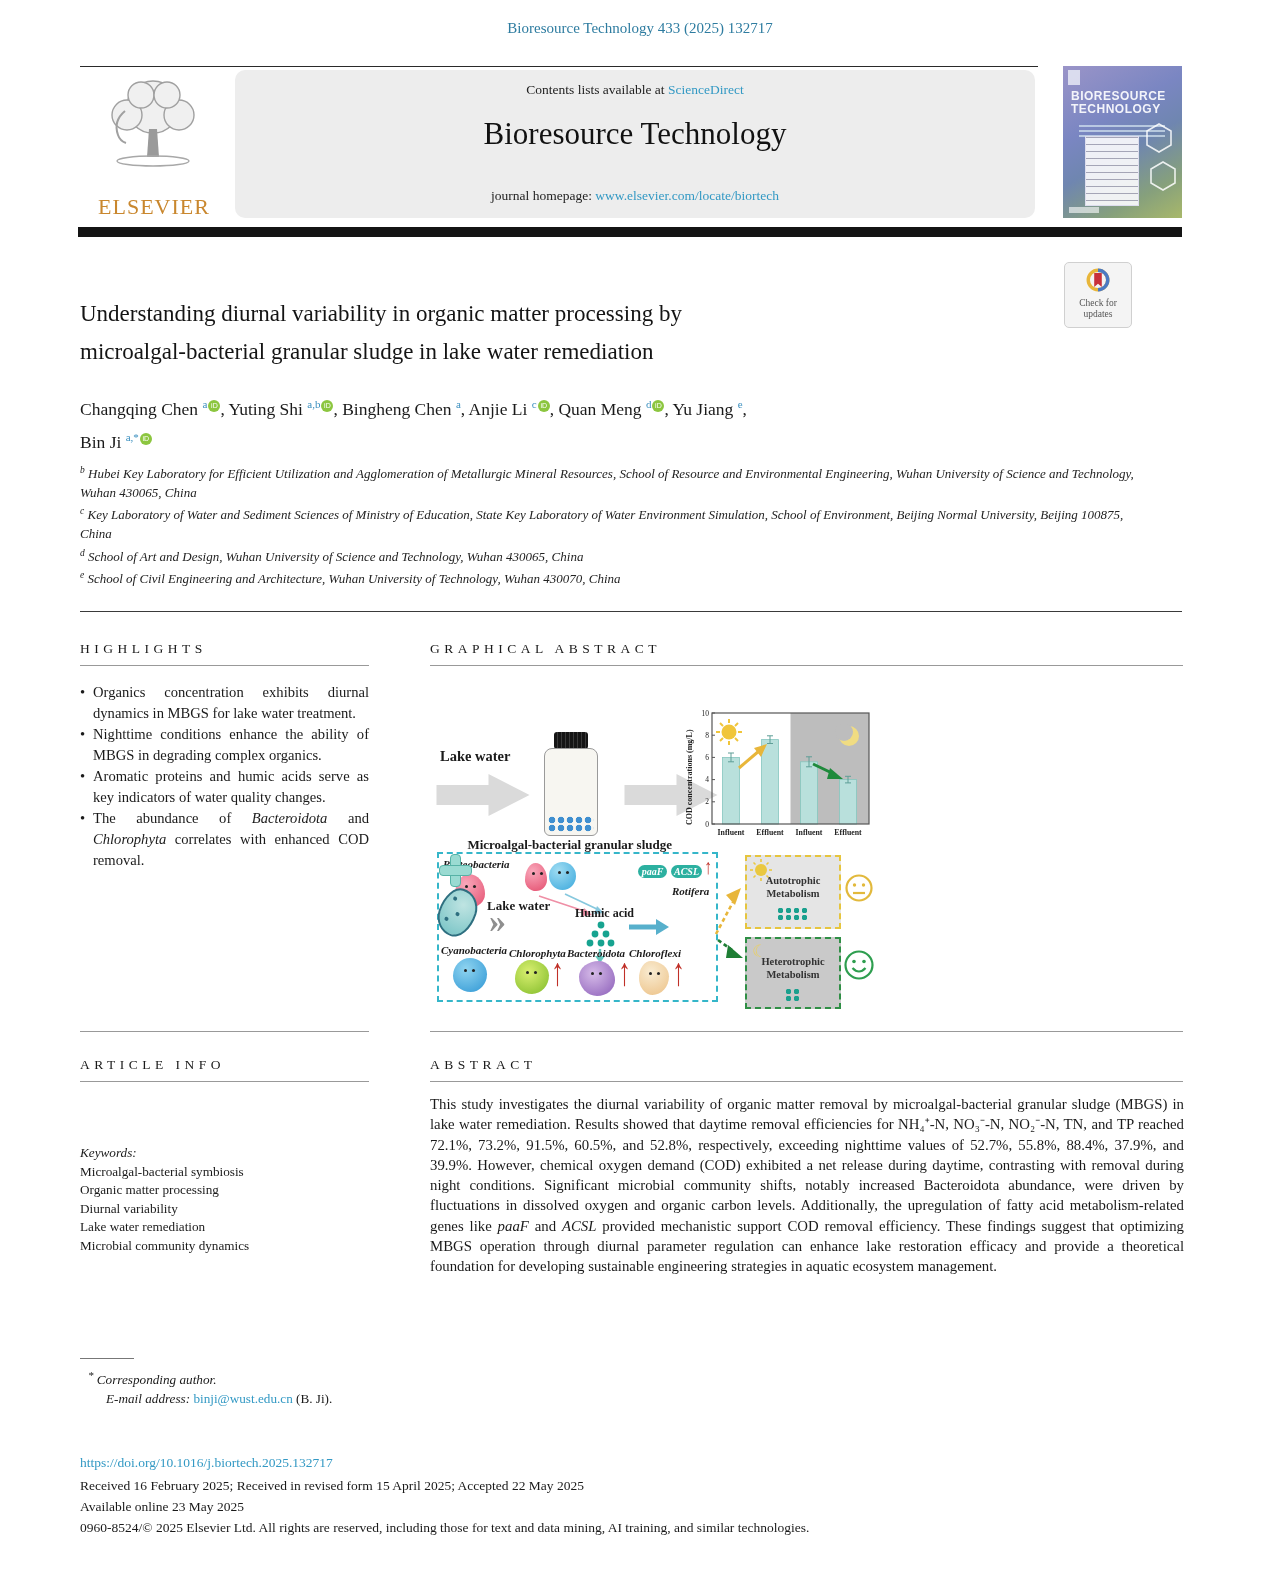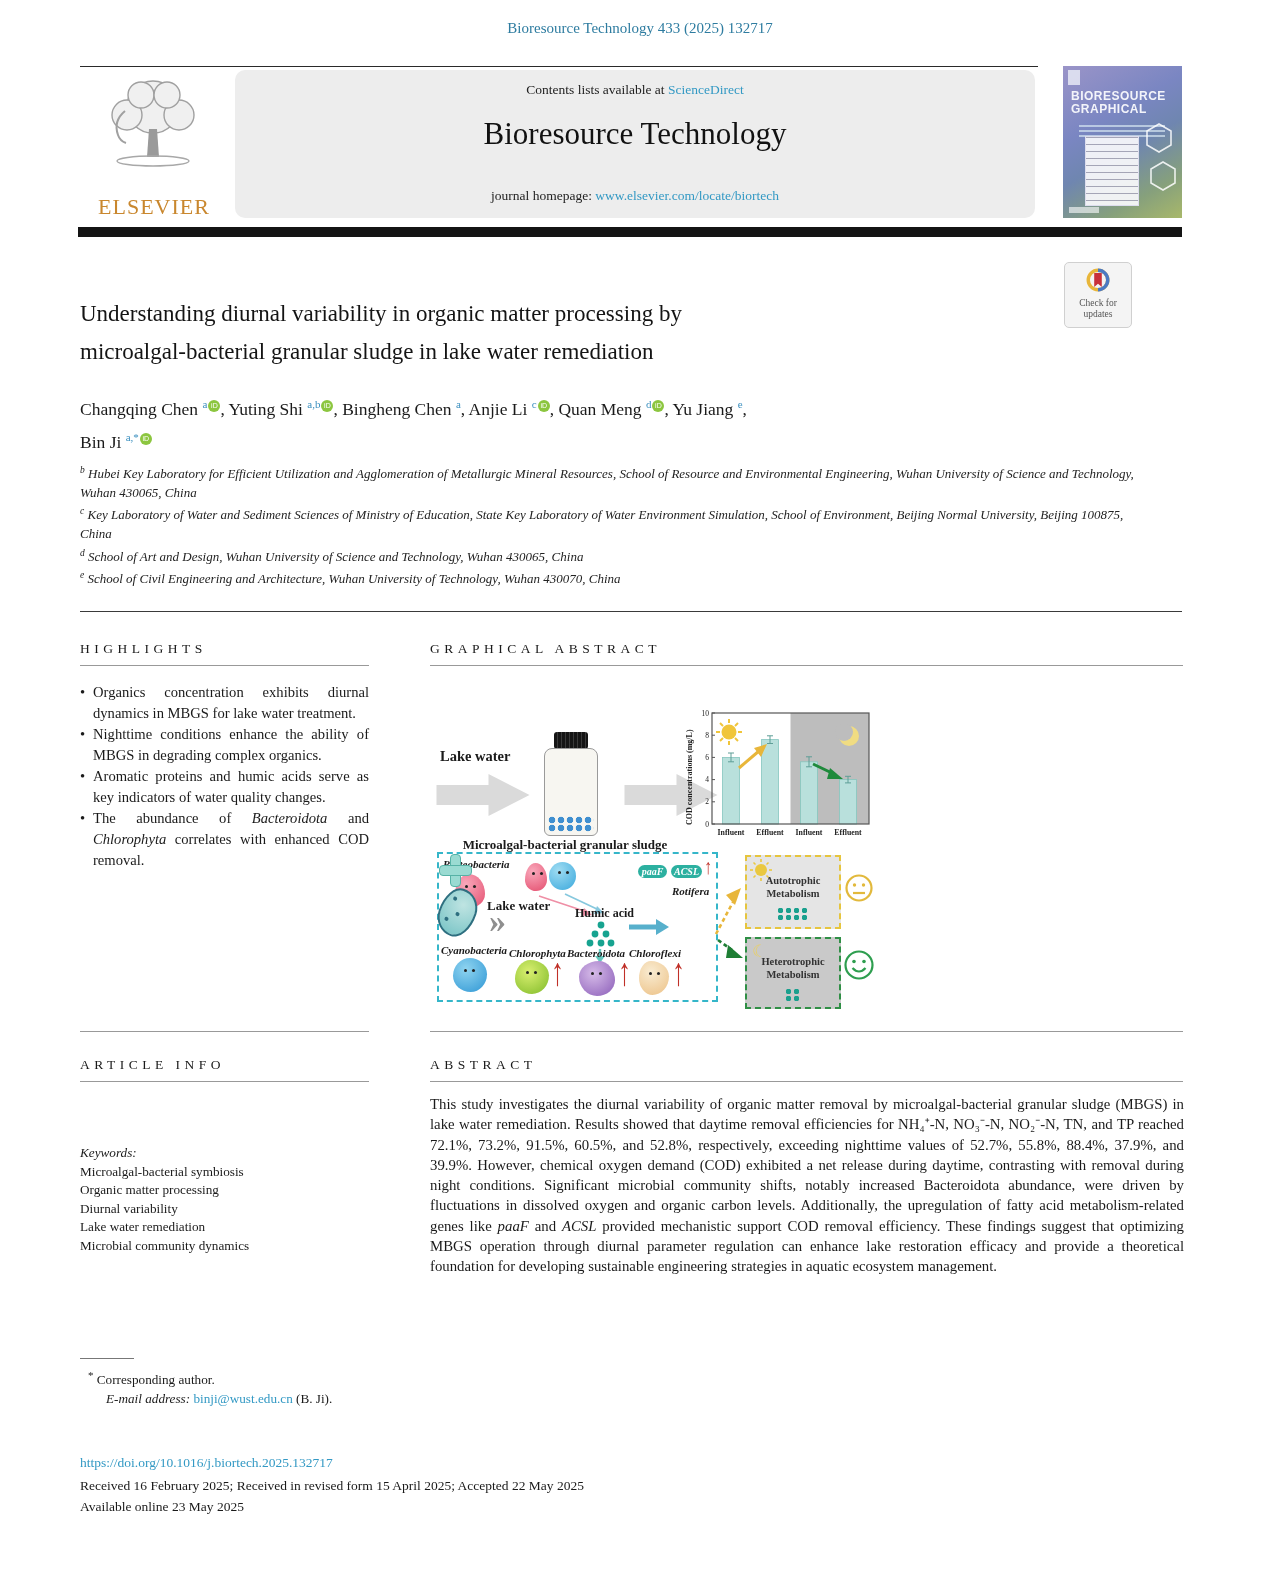--- a/index.html
+++ b/index.html
@@ -61,33 +61,33 @@
   .highlights .hl-item::before{content:"\2022";position:absolute;left:0;}
   .it{font-style:italic;}
 
   
   .kw{left:80px;top:1096px;width:289px;font-size:13.2px;line-height:18.5px;}
   .kw-label{font-style:italic;margin-top:48px;}
   .abstract{left:430px;top:1094px;width:754px;font-size:14.8px;line-height:20.3px;text-align:justify;margin:0;}
 
   
   .foot-rule{left:80px;top:1358px;width:54px;border-top:1px solid #777;}
-  .corr{left:88px;top:1369px;font-size:13.2px;}
+  .corr{left:88px;top:1369px;font-size:13.2px;font-style:italic;}
   .email-line{left:106px;top:1391px;font-size:13.2px;}
   .em-label{font-style:italic;}
   .doi{left:80px;top:1455px;font-size:13.5px;}
   .received{left:80px;top:1478px;font-size:13.5px;}
   .available{left:80px;top:1499px;font-size:13.5px;}
   .copyright{left:80px;top:1520px;font-size:13.5px;}
 
   
   .ga-fig{left:430px;top:690px;width:548px;height:322px;}
   .ga-label{position:absolute;font-weight:bold;}
   .ga-lake1{left:10px;top:58px;font-size:14.5px;}
-  .ga-bottle-label{left:28px;top:147px;width:214px;text-align:center;font-size:13px;font-weight:bold;}
+  .ga-bottle-label{left:28px;top:147px;width:214px;text-align:right;font-size:13px;font-weight:bold;}
 
   .bottle{position:absolute;left:112px;top:42px;width:58px;height:104px;}
   .cap{position:absolute;left:12px;top:0;width:34px;height:17px;background:#151515;border-radius:3px;
        background-image:repeating-linear-gradient(90deg,#151515 0 3px,#3a3a3a 3px 4px);}
   .bottle-body{position:absolute;left:2px;top:16px;width:52px;height:86px;background:#f7f6f1;
        border:1.5px solid #9a9a9a;border-radius:8px 8px 6px 6px;}
   .granules{position:absolute;left:3px;right:3px;bottom:3px;height:16px;
        background-image:radial-gradient(circle at 4px 4px,#3f8fd0 3px,rgba(0,0,0,0) 3.6px);background-size:9px 8px;}
 
   .ga-arrow{position:absolute;}
@@ -169,21 +169,21 @@
     <div class="abs m-journal">Bioresource Technology</div>
     <div class="abs m-home">
       <span>journal homepage: </span><span class="link">www.elsevier.com/locate/biortech</span>
     </div>
   </div>
 
   <div class="abs cover">
     <div class="cover-corner"></div>
     <div class="cover-title">
       <div>BIORESOURCE</div>
-      <div>GRAPHICAL</div>
+      <div>TECHNOLOGY</div>
     </div>
     <div class="cover-sub">
         <div></div>
         <div></div>
         <div></div>
       </div>
     <div class="cover-diagram"></div>
     <svg width="119" height="152" style="position:absolute;left:0;top:0">
       <g stroke="rgba(255,255,255,.85)" fill="none" stroke-width="1.6">
         <polygon points="96,58 108,65 108,79 96,86 84,79 84,65"></polygon>
@@ -462,14 +462,15 @@
   <p class="abs abstract"><span>This study investigates the diurnal variability of organic matter removal by microalgal-bacterial granular sludge (MBGS) in lake water remediation. Results showed that daytime removal efficiencies for NH₄⁺-N, NO₃⁻-N, NO₂⁻-N, TN, and TP reached 72.1%, 73.2%, 91.5%, 60.5%, and 52.8%, respectively, exceeding nighttime values of 52.7%, 55.8%, 88.4%, 37.9%, and 39.9%. However, chemical oxygen demand (COD) exhibited a net release during daytime, contrasting with removal during night conditions. Significant microbial community shifts, notably increased Bacteroidota abundance, were driven by fluctuations in dissolved oxygen and organic carbon levels. Additionally, the upregulation of fatty acid metabolism-related genes like </span><span class="it">paaF</span><span> and </span><span class="it">ACSL</span><span> provided mechanistic support COD removal efficiency. These findings suggest that optimizing MBGS operation through diurnal parameter regulation can enhance lake restoration efficacy and provide a theoretical foundation for developing sustainable engineering strategies in aquatic ecosystem management.</span></p>
 
   <div class="abs foot-rule"></div>
   <div class="abs corr"><sup>*</sup><span> Corresponding author.</span></div>
   <div class="abs email-line">
     <span class="em-label">E-mail address: </span><span class="link">binji@wust.edu.cn</span><span> (B. Ji).</span>
   </div>
   <div class="abs doi"><span class="link">https://doi.org/10.1016/j.biortech.2025.132717</span></div>
   <div class="abs received">Received 16 February 2025; Received in revised form 15 April 2025; Accepted 22 May 2025</div>
   <div class="abs available">Available online 23 May 2025</div>
+  <div class="abs copyright">0960-8524/© 2025 Elsevier Ltd. All rights are reserved, including those for text and data mining, AI training, and similar technologies.</div>
 
 </div>
 
 </body></html>

